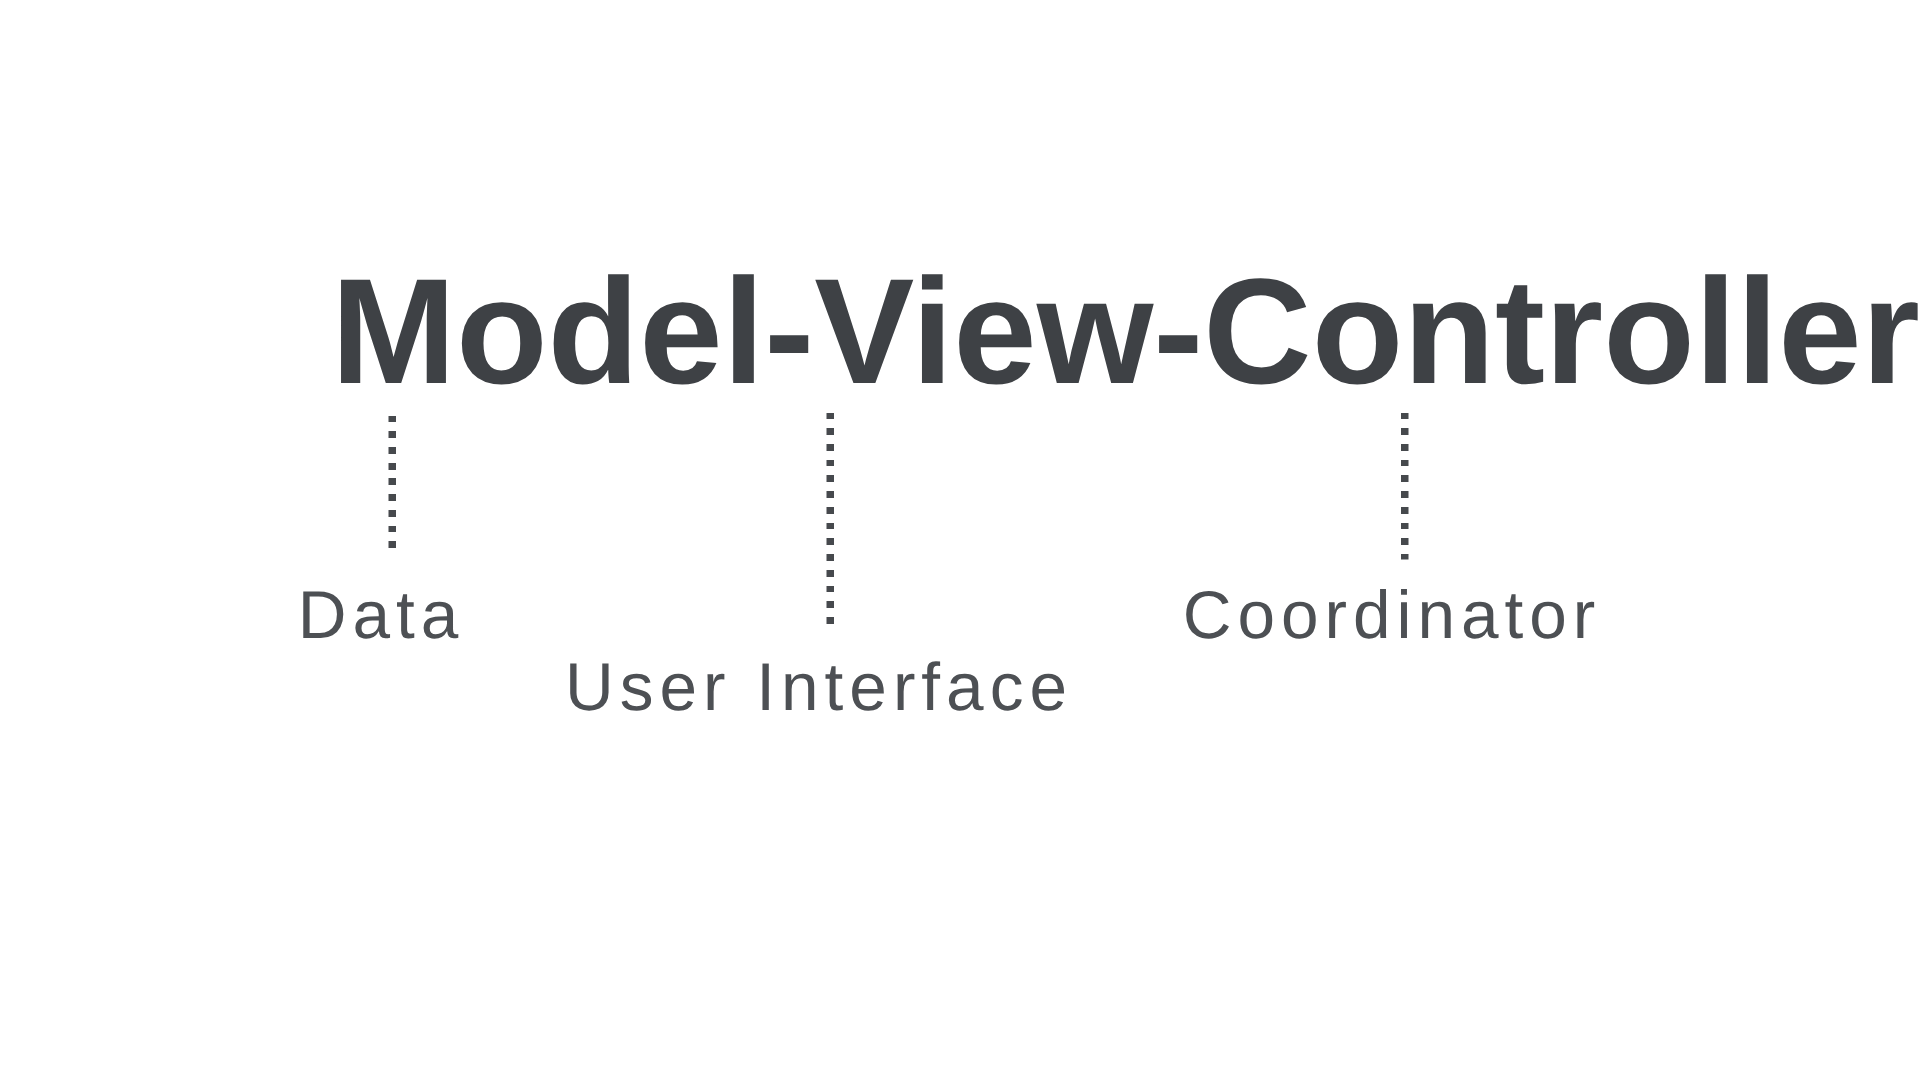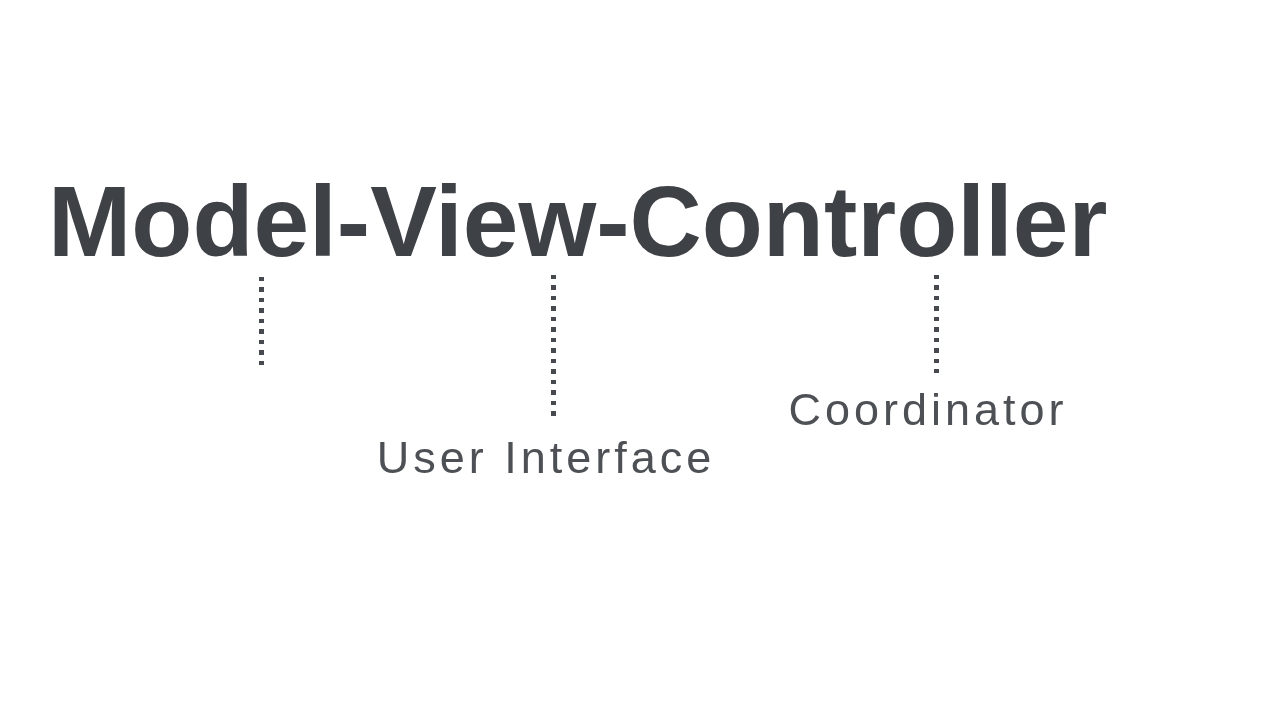--- a/index.html
+++ b/index.html
@@ -11,24 +11,24 @@
     position: relative;
     width: 1280px;
     height: 720px;
     overflow: hidden;
     background: var(--color-background, #ffffff);
     font-family: "Liberation Sans", "DejaVu Sans", sans-serif;
   }
   .title {
     position: absolute;
     top: 171px;
-    left: 2px;
+    left: 16px;
     right: 0;
     margin: 0;
-    text-align: left;
+    text-align: right;
     font-family: "Liberation Sans", "DejaVu Sans", sans-serif;
     font-size: 100px;
     font-weight: 700;
     line-height: 1;
     letter-spacing: 0;
     color: var(--color-title, #3e4145);
     white-space: nowrap;
     padding-left: 46px;
   }
   .connector {
@@ -66,18 +66,19 @@
 <div class="stage">
 
   <h1 class="title">Model-View-Controller</h1>
 
   <div class="connector connector-model"></div>
 
   <div class="connector connector-view"></div>
 
   <div class="connector connector-controller"></div>
 
+  <div class="label label-data">Data</div>
 
   <div class="label label-coordinator">Coordinator</div>
 
   <div class="label label-ui">User Interface</div>
 
 </div>
 
 </body></html>

